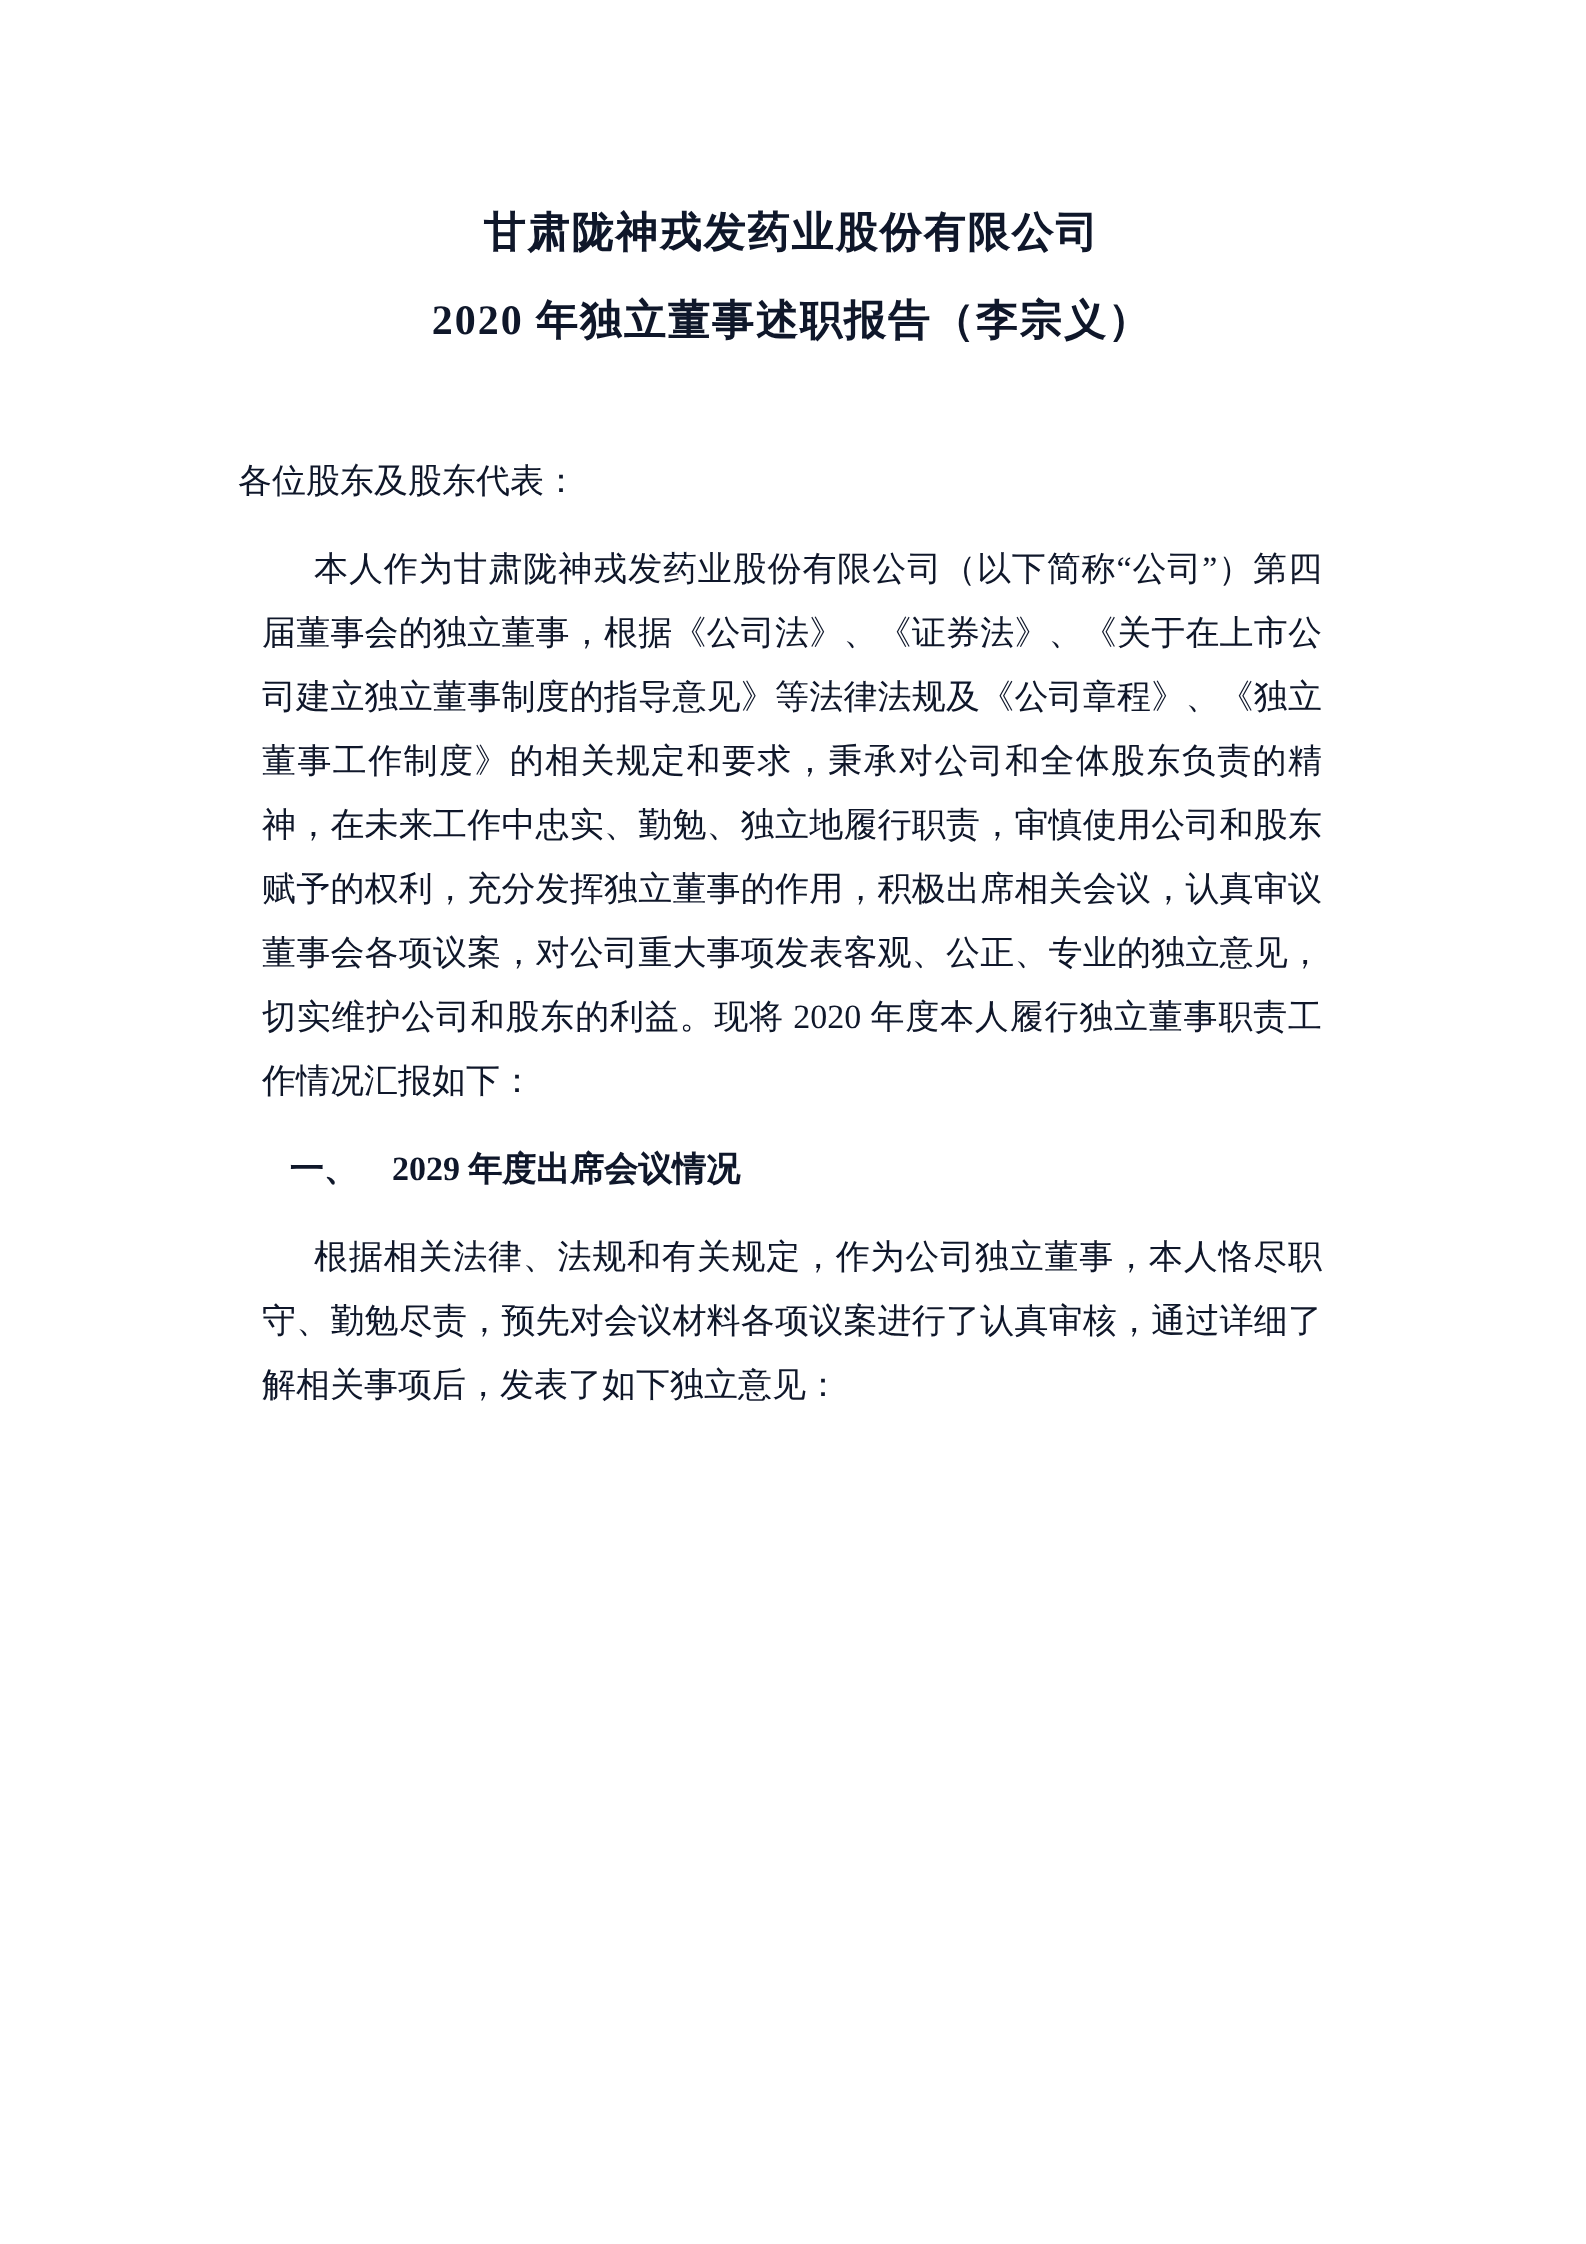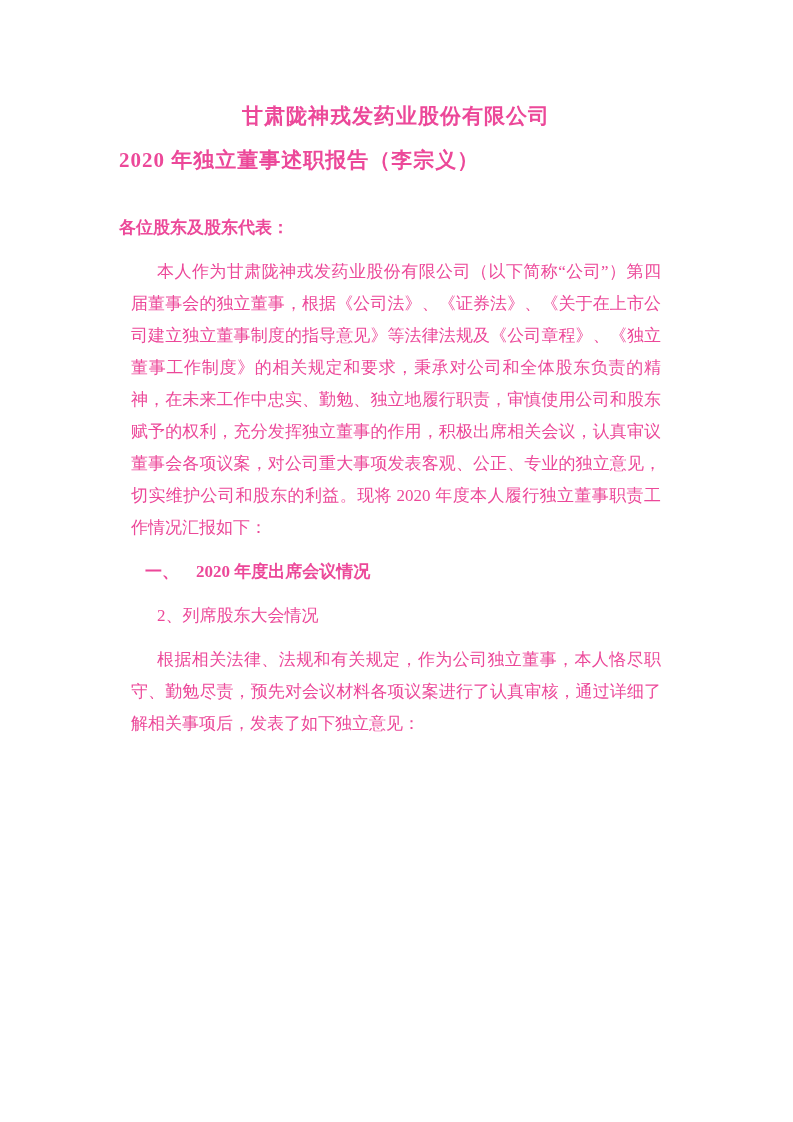--- a/index.html
+++ b/index.html
@@ -6,47 +6,47 @@
     margin: 0;
     padding: 0;
     background: #ffffff;
   }
   .page {
     position: relative;
     width: 793px;
     height: 1122px;
     margin: 0 auto;
     background: #ffffff;
-    color: #ec4899;
+    color: #0f172a;
     font-family: "Liberation Serif", "DejaVu Serif", serif;
     box-sizing: border-box;
     padding: 103px 120px 0 119px;
     overflow: hidden;
   }
   .doc-title {
     font-size: 21px;
     font-weight: bold;
     text-align: center;
     line-height: 26px;
     margin: 0;
     letter-spacing: 1px;
   }
   .doc-subtitle {
     font-size: 21px;
     font-weight: bold;
-    text-align: left;
+    text-align: center;
     line-height: 26px;
     margin: 18px 0 0 0;
     letter-spacing: 1px;
   }
   .salutation {
     font-size: 17px;
-    font-weight: bold;
+    font-weight: normal;
     line-height: 32px;
-    margin: 39px 0 0 0;
+    margin: 52px 0 0 0;
   }
   p.body-para {
     font-size: 17px;
     line-height: 32px;
     margin: 12px;
     text-align: justify;
   }
   p.heading-para {
     font-size: 17px;
     font-weight: bold;
@@ -62,24 +62,23 @@
 <div class="page">
 
   <h1 class="doc-title">甘肃陇神戎发药业股份有限公司</h1>
 
   <h2 class="doc-subtitle">2020 年独立董事述职报告（李宗义）</h2>
 
   <p class="salutation">各位股东及股东代表：</p>
 
   <p class="body-para indent">本人作为甘肃陇神戎发药业股份有限公司（以下简称“公司”）第四届董事会的独立董事，根据《公司法》、《证券法》、《关于在上市公司建立独立董事制度的指导意见》等法律法规及《公司章程》、《独立董事工作制度》的相关规定和要求，秉承对公司和全体股东负责的精神，在未来工作中忠实、勤勉、独立地履行职责，审慎使用公司和股东赋予的权利，充分发挥独立董事的作用，积极出席相关会议，认真审议董事会各项议案，对公司重大事项发表客观、公正、专业的独立意见，切实维护公司和股东的利益。现将 2020 年度本人履行独立董事职责工作情况汇报如下：</p>
 
-  <p class="heading-para indent">一、　2020 年度出席会议情况</p>
+  <p class="heading-para indent">一、　2029 年度出席会议情况</p>
 
 
 
-  <p class="body-para indent">2、列席股东大会情况</p>
 
 
 
   <p class="body-para indent">根据相关法律、法规和有关规定，作为公司独立董事，本人恪尽职守、勤勉尽责，预先对会议材料各项议案进行了认真审核，通过详细了解相关事项后，发表了如下独立意见：</p>
 
 
 </div>
 
 </body></html>

